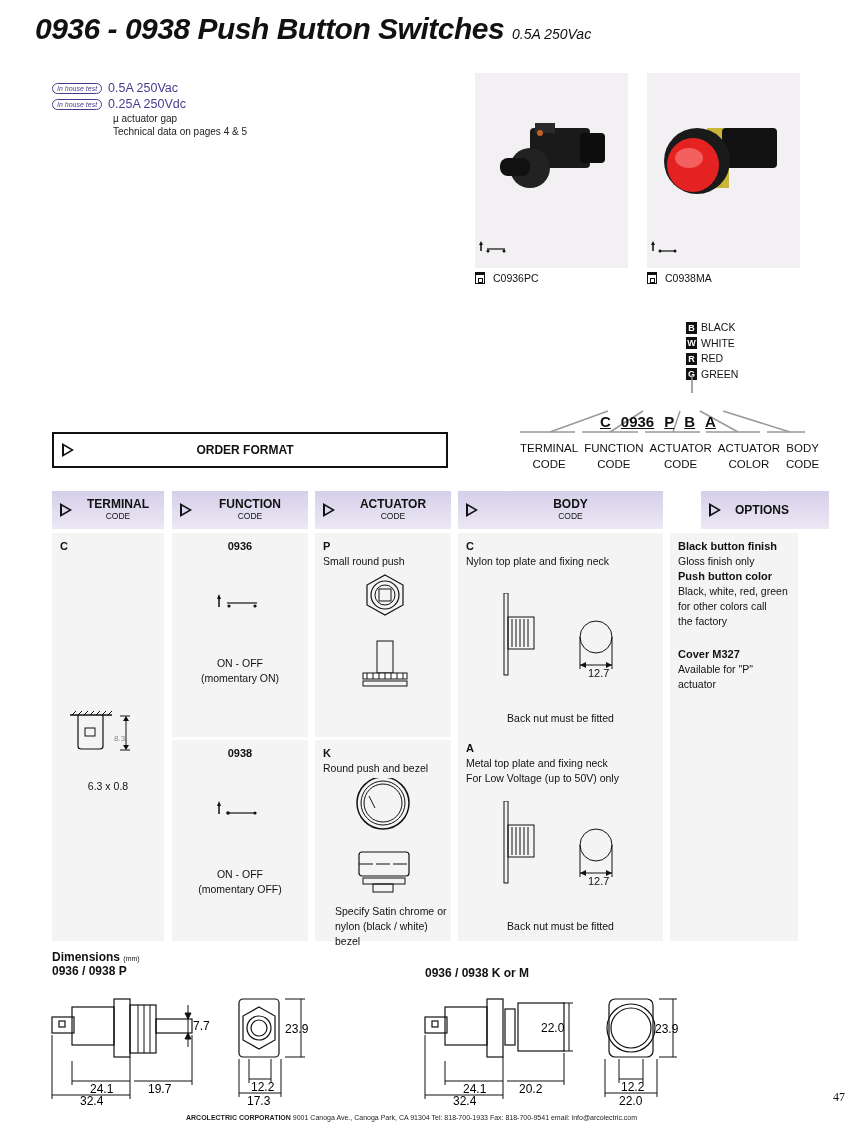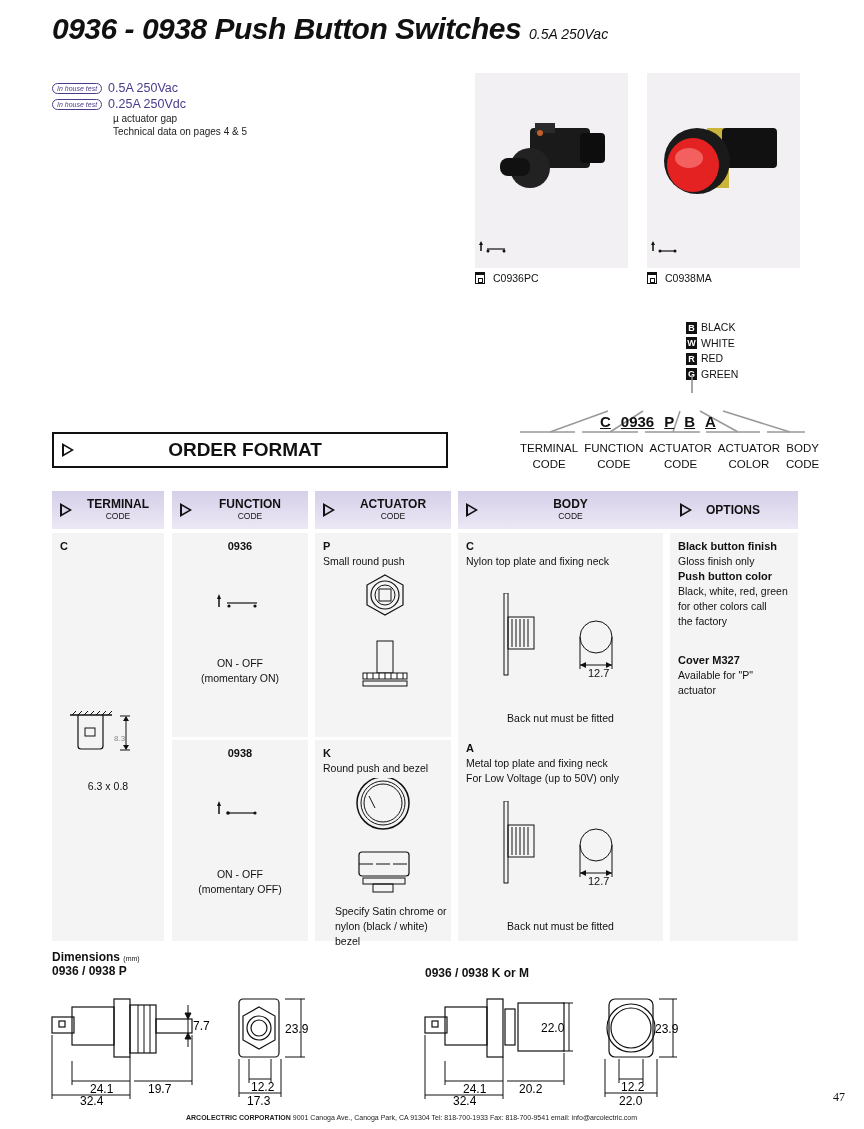--- a/index.html
+++ b/index.html
@@ -1,21 +1,21 @@
 <!DOCTYPE html>
 <html><head>
 <meta charset="utf-8">
 <style>
   html, body { margin: 0; padding: 0; background: #ffffff; }
   body { width: 864px; height: 1129px; position: relative; overflow: hidden;
          font-family: "Liberation Sans", "DejaVu Sans", sans-serif; color: #111; }
   .abs { position: absolute; }
 
   
-  .title { left: 52px; top: 12px; font-size: 30px; font-weight: bold; font-style: italic;
+  .title { left: 35px; top: 12px; font-size: 30px; font-weight: bold; font-style: italic;
            letter-spacing: -0.5px; white-space: nowrap; }
   .title .sub { font-size: 14px; font-weight: normal; font-style: italic; letter-spacing: 0; }
 
   .ratings { left: 52px; top: 80px; font-size: 12px; }
   .rating-row { display: flex; align-items: center; height: 16px; }
   .pill { display: inline-block; border: 1.5px solid #4b3a8c; border-radius: 8px; color: #4b3a8c;
           font-size: 7px; font-style: italic; padding: 0 4px; height: 9px; line-height: 9px; margin-right: 6px; }
   .rating-val { color: #4b3a8c; font-size: 12.5px; }
   .note { margin-left: 61px; font-size: 10px; line-height: 13px; color: #222; }
 
@@ -39,21 +39,21 @@
   .code-labels { left: 520px; top: 440px; font-size: 11.5px; line-height: 16px; display: flex; gap: 6px; text-align: center; }
 
   
   .order-box { left: 52px; top: 432px; width: 396px; height: 36px; border: 2px solid #111;
                box-sizing: border-box; display: flex; align-items: center; }
   .tri { width: 0; height: 0; border-top: 7px solid transparent; border-bottom: 7px solid transparent;
          border-left: 12px solid #111; position: relative; }
   .tri:after { content: ""; position: absolute; left: -10px; top: -4px; border-top: 4px solid transparent;
                border-bottom: 4px solid transparent; border-left: 7px solid #fff; }
   .tri.lav:after { border-left-color: #dcd6ec; }
-  .order-label { flex: 1; text-align: center; font-weight: bold; font-size: 19px; margin-right: 30px; }
+  .order-label { flex: 1; text-align: center; font-weight: bold; font-size: 12px; margin-right: 30px; }
 
   
   .col-head { top: 491px; height: 38px; background: linear-gradient(#d6cfea, #ece8f4);
               display: flex; align-items: center; box-sizing: border-box; padding-left: 8px; }
   .col-head .h-text { flex: 1; text-align: center; line-height: 12px; }
   .col-head .h1 { font-weight: bold; font-size: 12px; display: block; }
   .col-head .h2 { font-size: 8.5px; display: block; }
   .cell { background: #f4f4f4; box-sizing: border-box; padding: 6px 8px; font-size: 10.5px; line-height: 15px; }
   .b { font-weight: bold; font-size: 11px; }
   .center { text-align: center; }
@@ -218,21 +218,21 @@
       <span class="h2">CODE</span>
     </span>
 </div>
 <div class="abs col-head" style="left:458px;width:205px">
   <span class="tri lav"></span>
   <span class="h-text">
       <span class="h1">BODY</span>
       <span class="h2">CODE</span>
     </span>
 </div>
-<div class="abs col-head" style="left:654px;width:144px;padding-left:26px">
+<div class="abs col-head" style="left:701px;width:128px;padding-left:8px">
   <span class="tri lav"></span>
   <span class="h1" style="margin-left:14px">OPTIONS</span>
 </div>
 
 <div class="abs cell" style="left:52px;top:533px;width:112px;height:408px">
   <div class="b">C</div>
   <svg class="abs" style="left:18px;top:178px" width="80" height="50">
     <line x1="0" y1="4" x2="42" y2="4" stroke="#111" stroke-width="1.5"></line>
     <g stroke="#111" stroke-width="1">
         <line x1="2" y1="4" x2="6" y2="0"></line>
@@ -371,21 +371,21 @@
   <div>
     <div class="b">Black button finish</div>
     <div>Gloss finish only</div>
   </div>
   <div style="margin-top:0">
     <div class="b">Push button color</div>
     <div>Black, white, red, green</div>
     <div>for other colors call</div>
     <div>the factory</div>
   </div>
-  <div style="margin-top:24px">
+  <div style="margin-top:18px">
     <div class="b">Cover M327</div>
     <div>Available for "P" actuator</div>
   </div>
 </div>
 
 <div class="abs dims-title">
   <span>Dimensions</span>
   <small>(mm)</small>
   <div class="dims-sub">0936 / 0938 P</div>
 </div>

